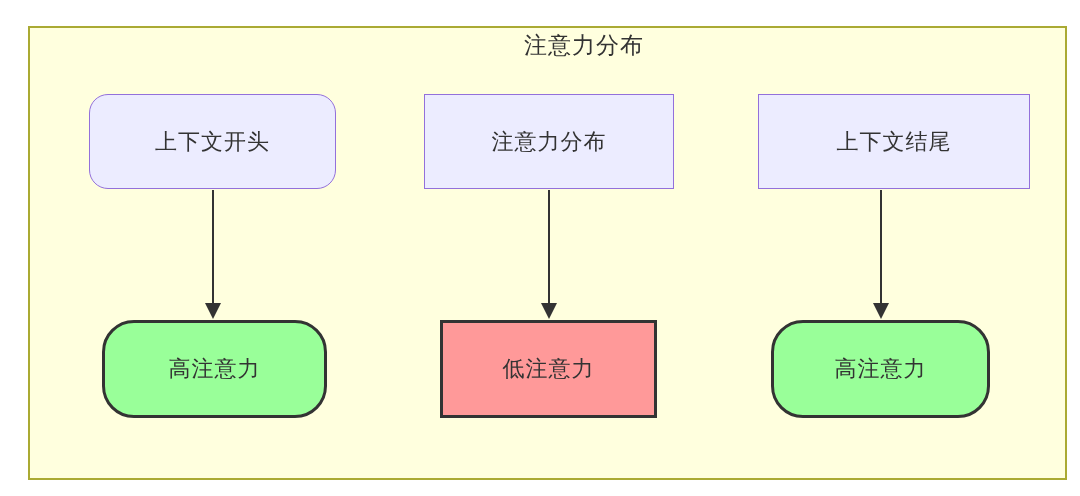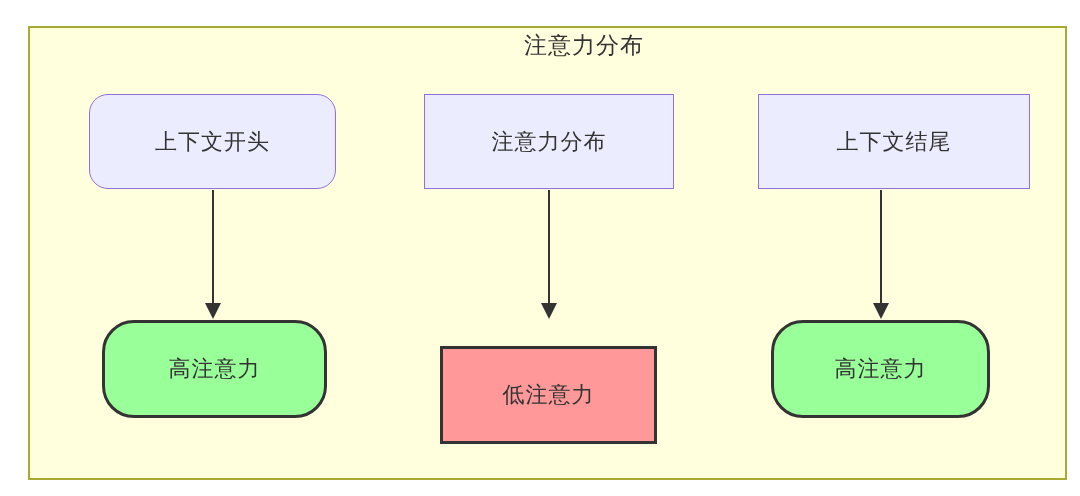--- a/index.html
+++ b/index.html
@@ -53,21 +53,21 @@
     border: 1.5px solid #9370db;
     height: 95px;
     top: 94px;
   }
   .attention-node {
     border: 3px solid #333333;
     height: 98px;
     top: 320px;
   }
   .attention-high { background: #99ff99; border-radius: 32px; }
-  .attention-low  { background: #ff9999; margin-top: 26px; }
+  .attention-low  { background: #ff9999; }
 
   .ctx1 { left: 89px;  width: 247px; border-radius: 19px; }
   .ctx2 { left: 424px; width: 250px; }
   .ctx3 { left: 758px; width: 272px; }
 
   .att1 { left: 102px; width: 225px; }
   .att2 { left: 440px; width: 217px; }
   .att3 { left: 771px; width: 219px; }
 
   .edges-overlay {

